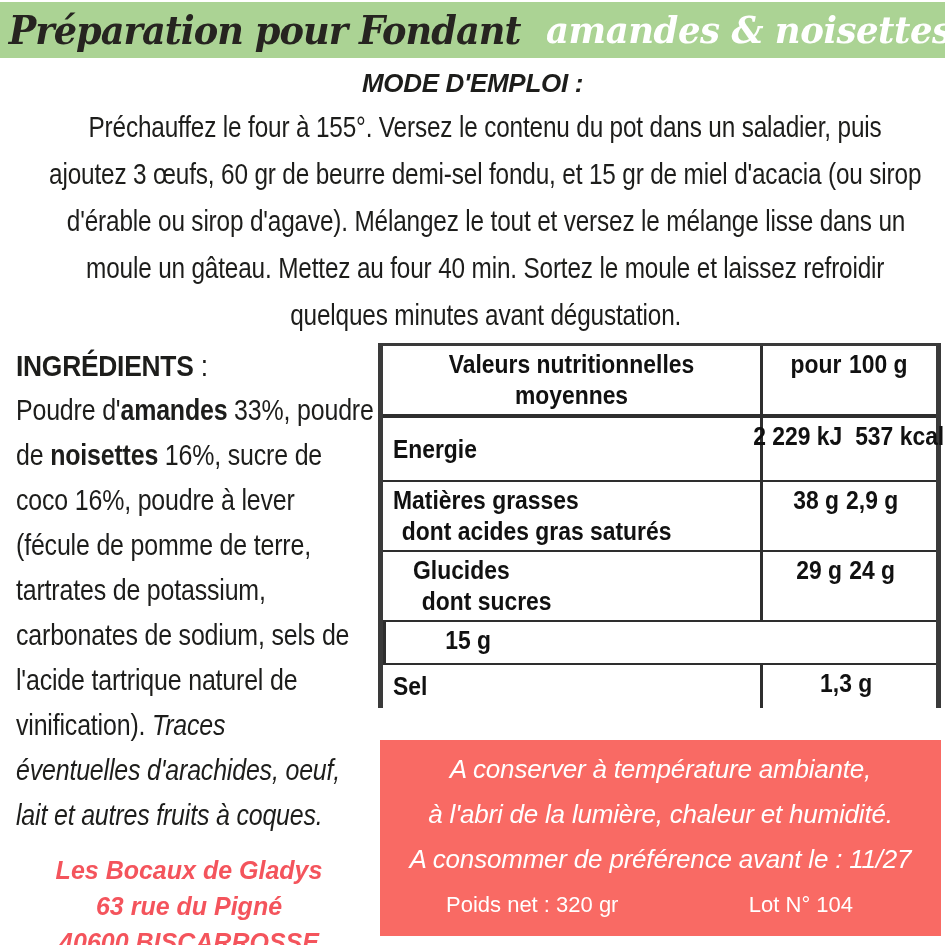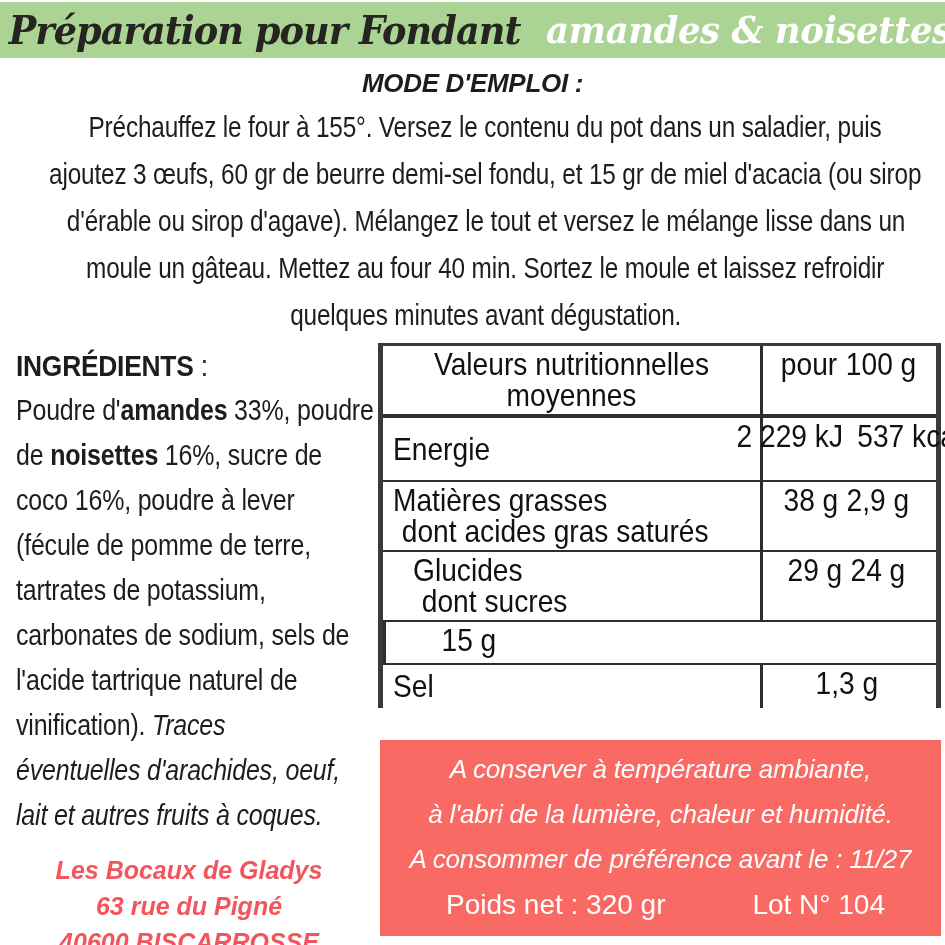--- a/index.html
+++ b/index.html
@@ -81,21 +81,21 @@
     font-size: 25px; line-height: 36px;
   }
   .producer div { white-space: nowrap; }
 
   
   .ntable {
     position: absolute; top: 343px; left: 378px; width: 563px;
     border-left: 5px solid #3a3a3a;
     border-right: 5px solid #3a3a3a;
     border-top: 3px solid #3a3a3a;
-    font-weight: 400; font-size: 32px;
+    font-weight: 700; font-size: 26px;
     color: #111111;
   }
   .nrow {
     display: flex; align-items: stretch;
     border-bottom: 2px solid #2e2e2e;
   }
   .nrow.header-row { border-bottom: 4px solid #2e2e2e; }
   .nrow.last { border-bottom: none; }
   .ncell-label {
     flex: 1; padding: 3px 0 3px 10px;
@@ -133,22 +133,22 @@
     padding: 6px 0 8px 0;
   }
   .st-line {
     text-align: center; white-space: nowrap;
     font-size: 26px; line-height: 45px;
     letter-spacing: -0.2px;
     font-style: italic;
   }
   .st-bottom {
     display: flex; justify-content: space-between;
-    padding: 0 56px 0 66px;
-    font-size: 28px; line-height: 45px;
+    padding: 0 88px 0 66px;
+    font-size: 22px; line-height: 45px;
     white-space: nowrap;
   }
 </style>
 </head>
 <body>
 
 <div class="header-bar">
   <span class="title-dark">Préparation pour Fondant</span>
   <span class="title-accent">amandes &amp; noisettes</span>
 </div>

